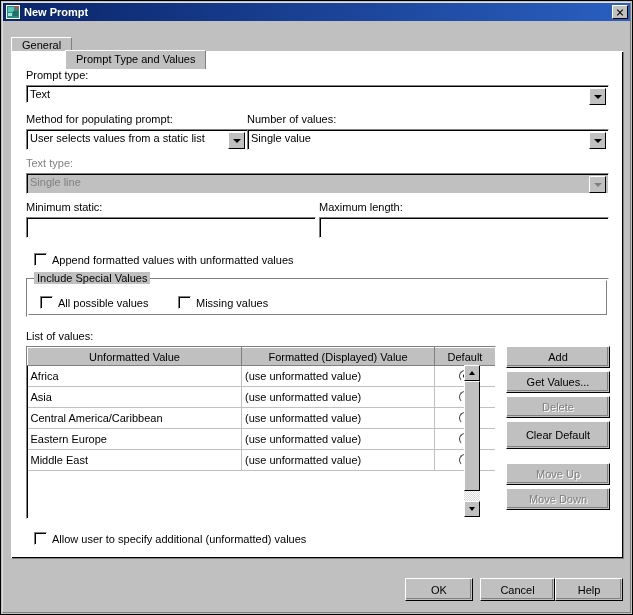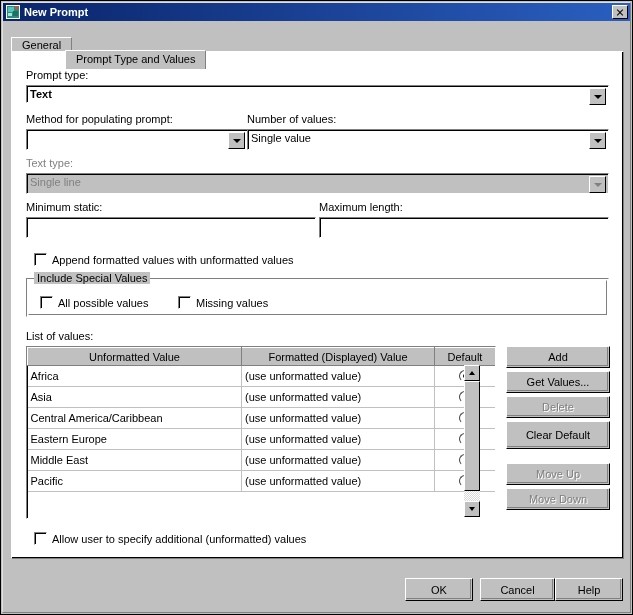--- a/index.html
+++ b/index.html
@@ -408,27 +408,28 @@
 
   <div class="tabstrip">
     <div class="tab inactive">General</div>
     <div class="tab active">Prompt Type and Values</div>
   </div>
 
   <div class="tabpage">
     <div class="tabpage-in"></div>
 
     <div class="lbl" style="left:14px; top:17px;">Prompt type:</div>
-    <div class="field" style="left:14px; top:33px; width:583px; height:18px;font-weight:bold;">
+    <div class="field" style="left:14px; top:33px; width:583px; height:18px;">
       <span class="val">Text</span>
       <span class="combo-arrow"></span>
     </div>
 
     <div class="lbl" style="left:14px; top:61px;">Method for populating prompt:</div>
     <div class="field" style="left:14px; top:77px; width:222px; height:21px;">
+      <span class="val">User selects values from a static list</span>
       <span class="combo-arrow"></span>
     </div>
 
     <div class="lbl" style="left:235px; top:61px;">Number of values:</div>
     <div class="field" style="left:235px; top:77px; width:362px; height:21px;">
       <span class="val">Single value</span>
       <span class="combo-arrow"></span>
     </div>
 
     <div class="lbl disabled" style="left:14px; top:105px;">Text type:</div>
@@ -506,27 +507,20 @@
                 <div class="radio"></div>
               </td>
           </tr>
           <tr>
             <td>Middle East</td>
             <td>(use unformatted value)</td>
             <td class="ctr">
                 <div class="radio"></div>
               </td>
           </tr>
-          <tr>
-            <td>Pacific</td>
-            <td>(use unformatted value)</td>
-            <td class="ctr">
-                <div class="radio"></div>
-              </td>
-          </tr>
         </tbody>
       </table>
     </div>
 
     <div class="vscroll" style="left:452px; top:313px; width:16px; height:152px;">
       <div class="vs-track"></div>
       <div class="vs-btn vs-up"></div>
       <div class="vs-thumb" style="top:16px; height:110px;"></div>
       <div class="vs-btn vs-dn"></div>
     </div>

